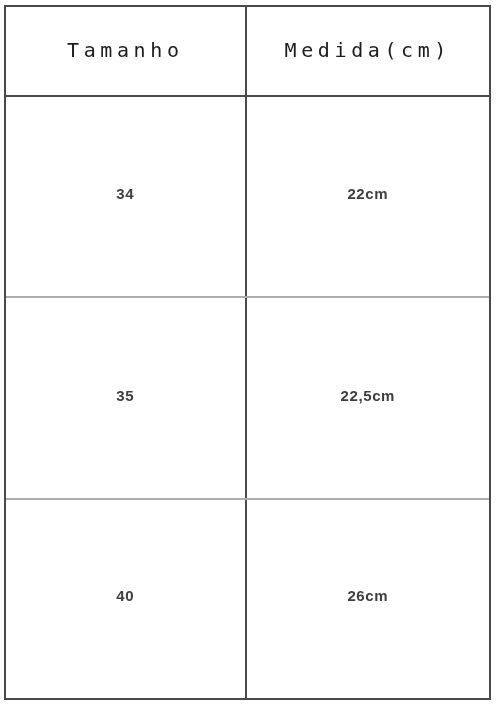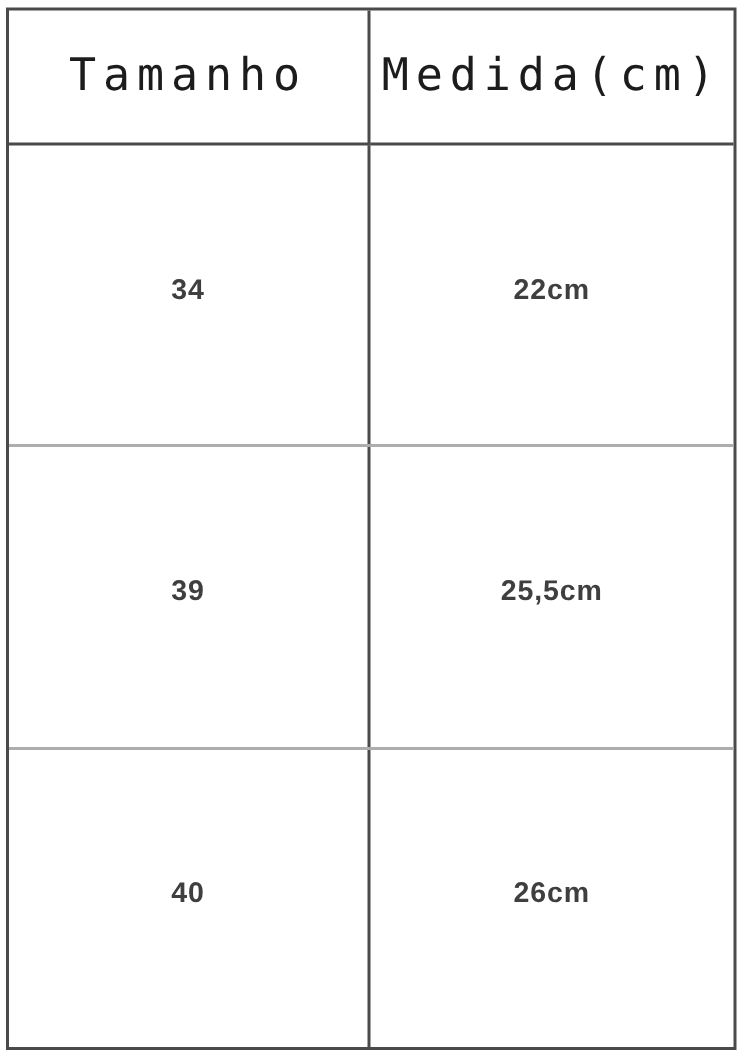--- a/index.html
+++ b/index.html
@@ -47,33 +47,33 @@
   table.size-table th.cell-size,
   table.size-table td.cell-size {
     border-right: 2px solid #4a4a4a;
   }
 
   
   table.size-table thead th {
     height: 86px;
     font-family: "DejaVu Sans Mono", "Liberation Mono", monospace;
     font-weight: 400;
-    font-size: 30px;
+    font-size: 20px;
     letter-spacing: 4.6px;
     color: #1c1c1c;
     border-bottom: 2px solid #4a4a4a;
     padding-bottom: 2px;
   }
 
   
   table.size-table tbody td {
     height: 86.7px;
     font-family: "Liberation Sans", sans-serif;
     font-weight: bold;
-    font-size: 19px;
+    font-size: 15px;
     letter-spacing: 0.6px;
     color: #3f3f3f;
     border-bottom: 2px solid #adadad;
     padding-bottom: 6px;
     border-radius: 23px;
   }
 
   table.size-table tbody tr:last-child td {
     border-bottom: none;
   }
@@ -92,22 +92,22 @@
         <th class="cell-size">Tamanho</th>
         <th class="cell-meas">Medida(cm)</th>
       </tr>
     </thead>
     <tbody>
       <tr>
         <td class="cell-size">34</td>
         <td class="cell-meas">22cm</td>
       </tr>
       <tr>
-        <td class="cell-size">39</td>
-        <td class="cell-meas">25,5cm</td>
+        <td class="cell-size">35</td>
+        <td class="cell-meas">22,5cm</td>
       </tr>
       <tr>
         <td class="cell-size">40</td>
         <td class="cell-meas">26cm</td>
       </tr>
     </tbody>
   </table>
 </div>
 
 </body></html>

